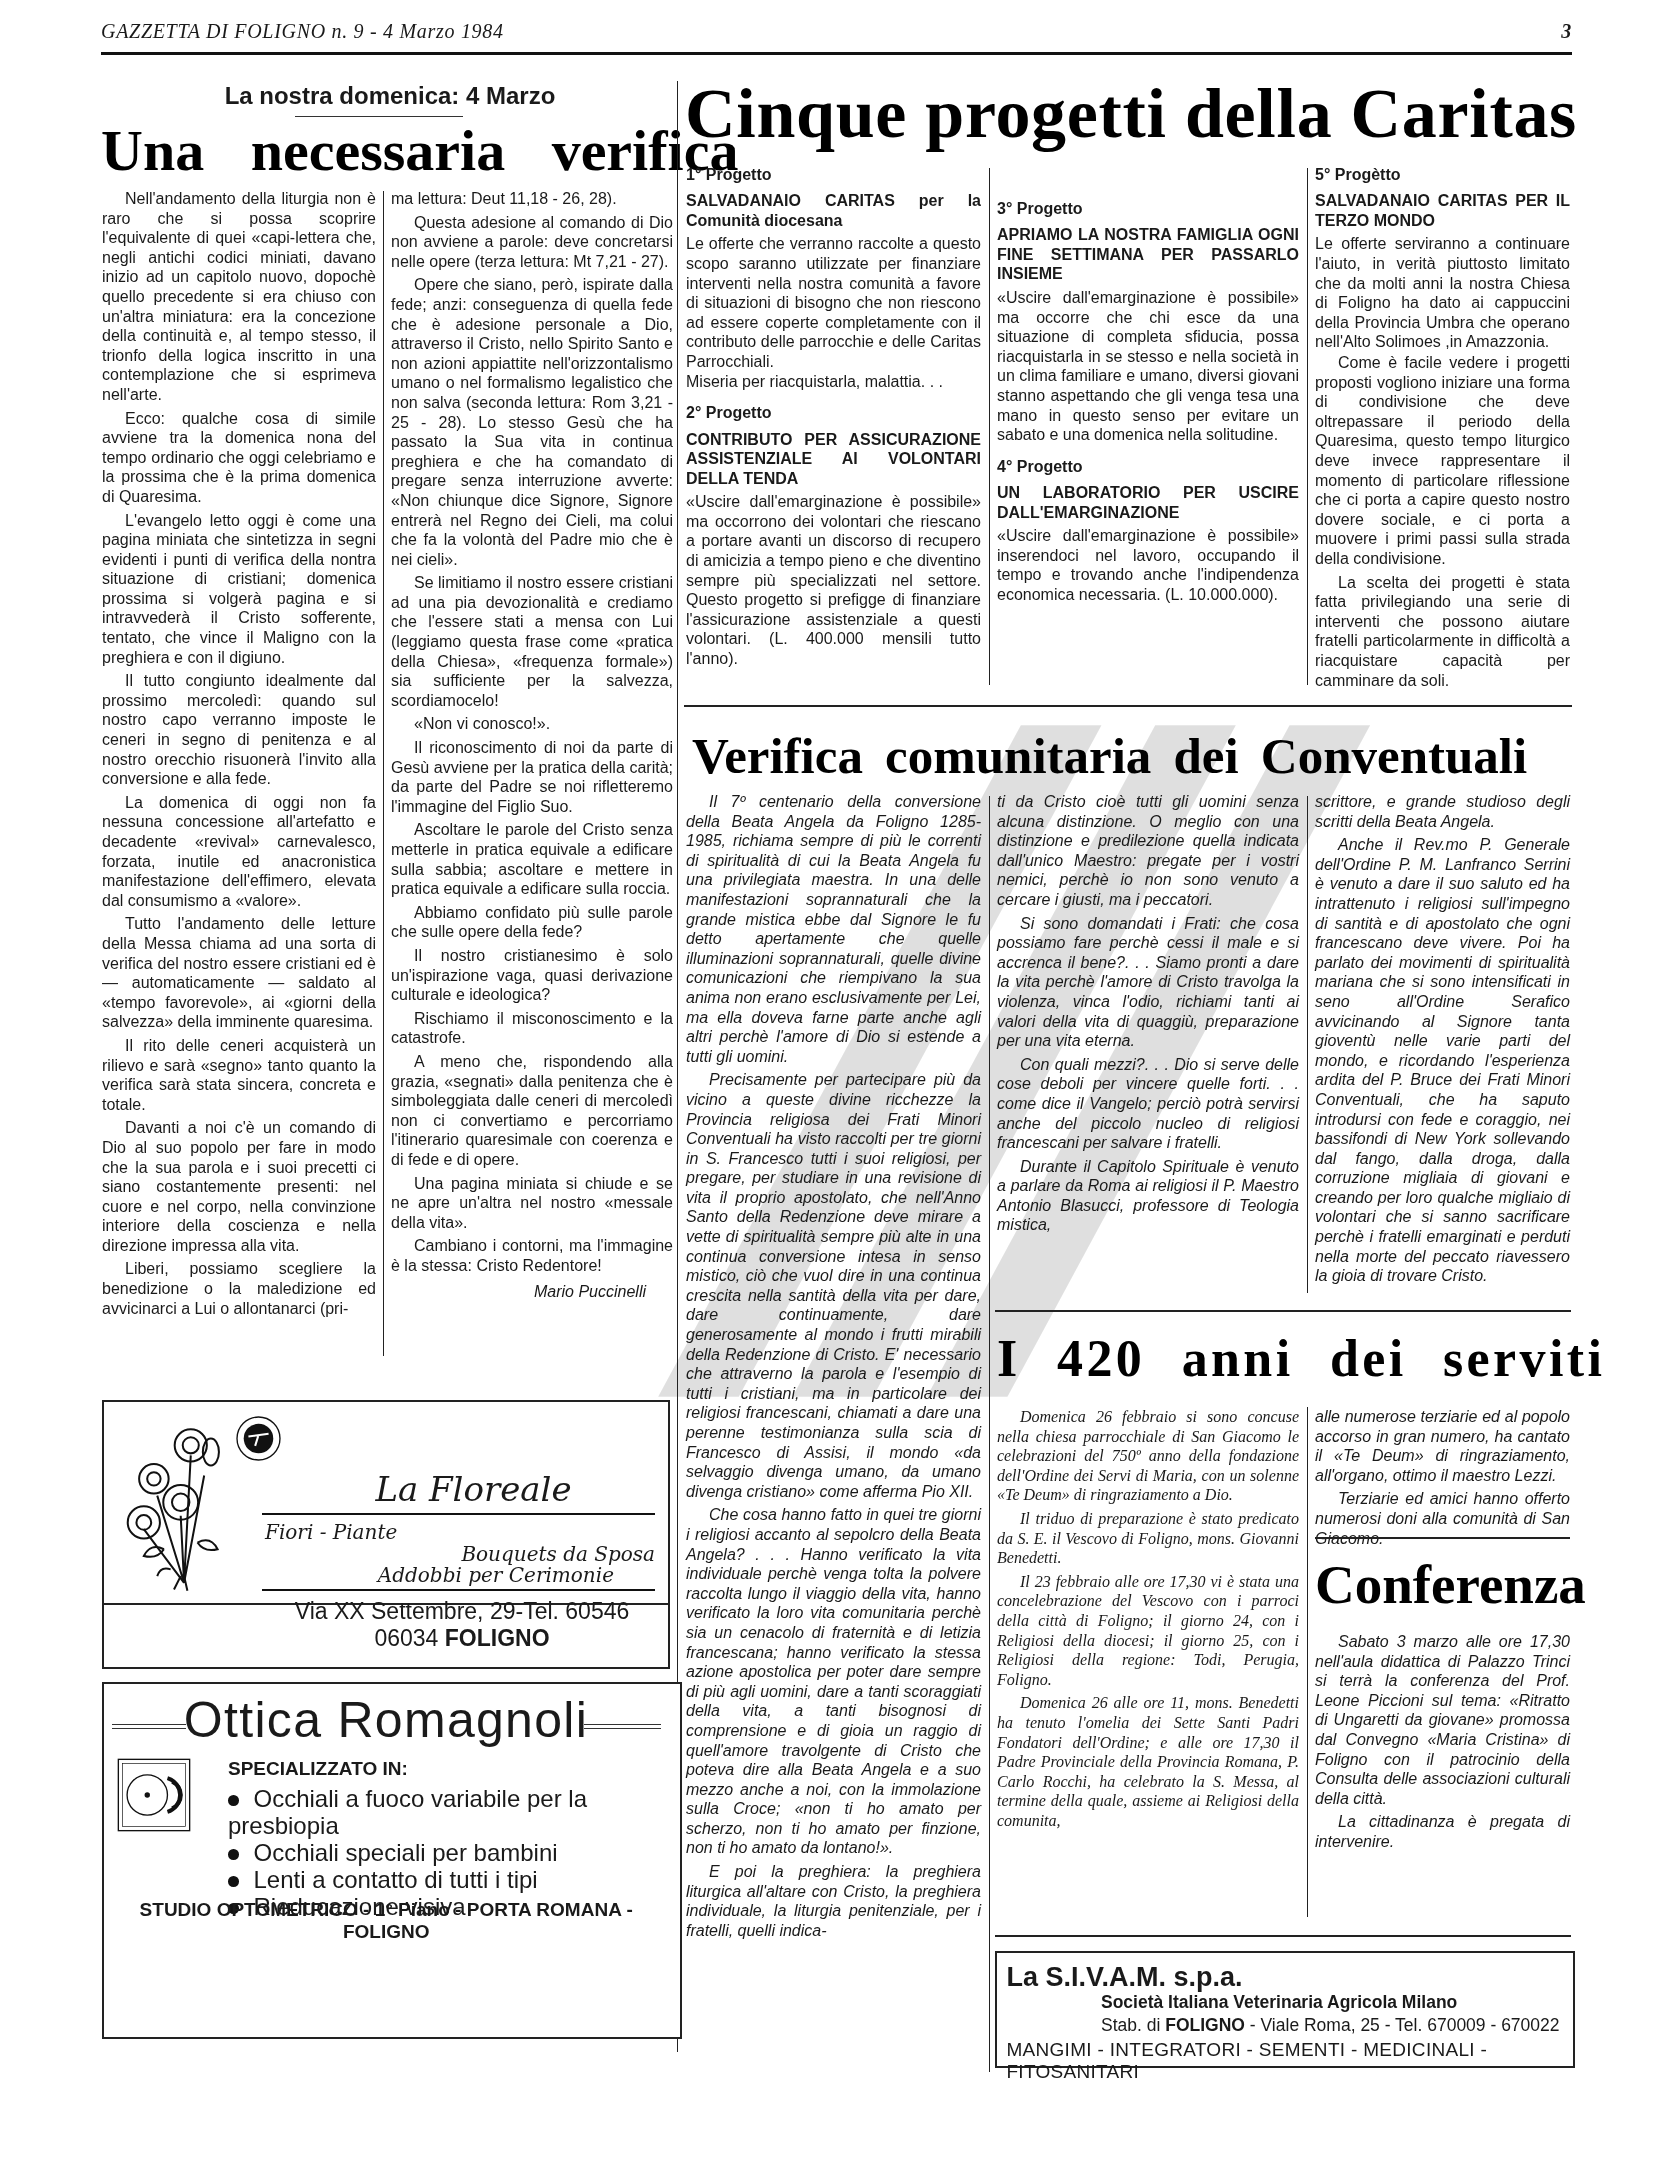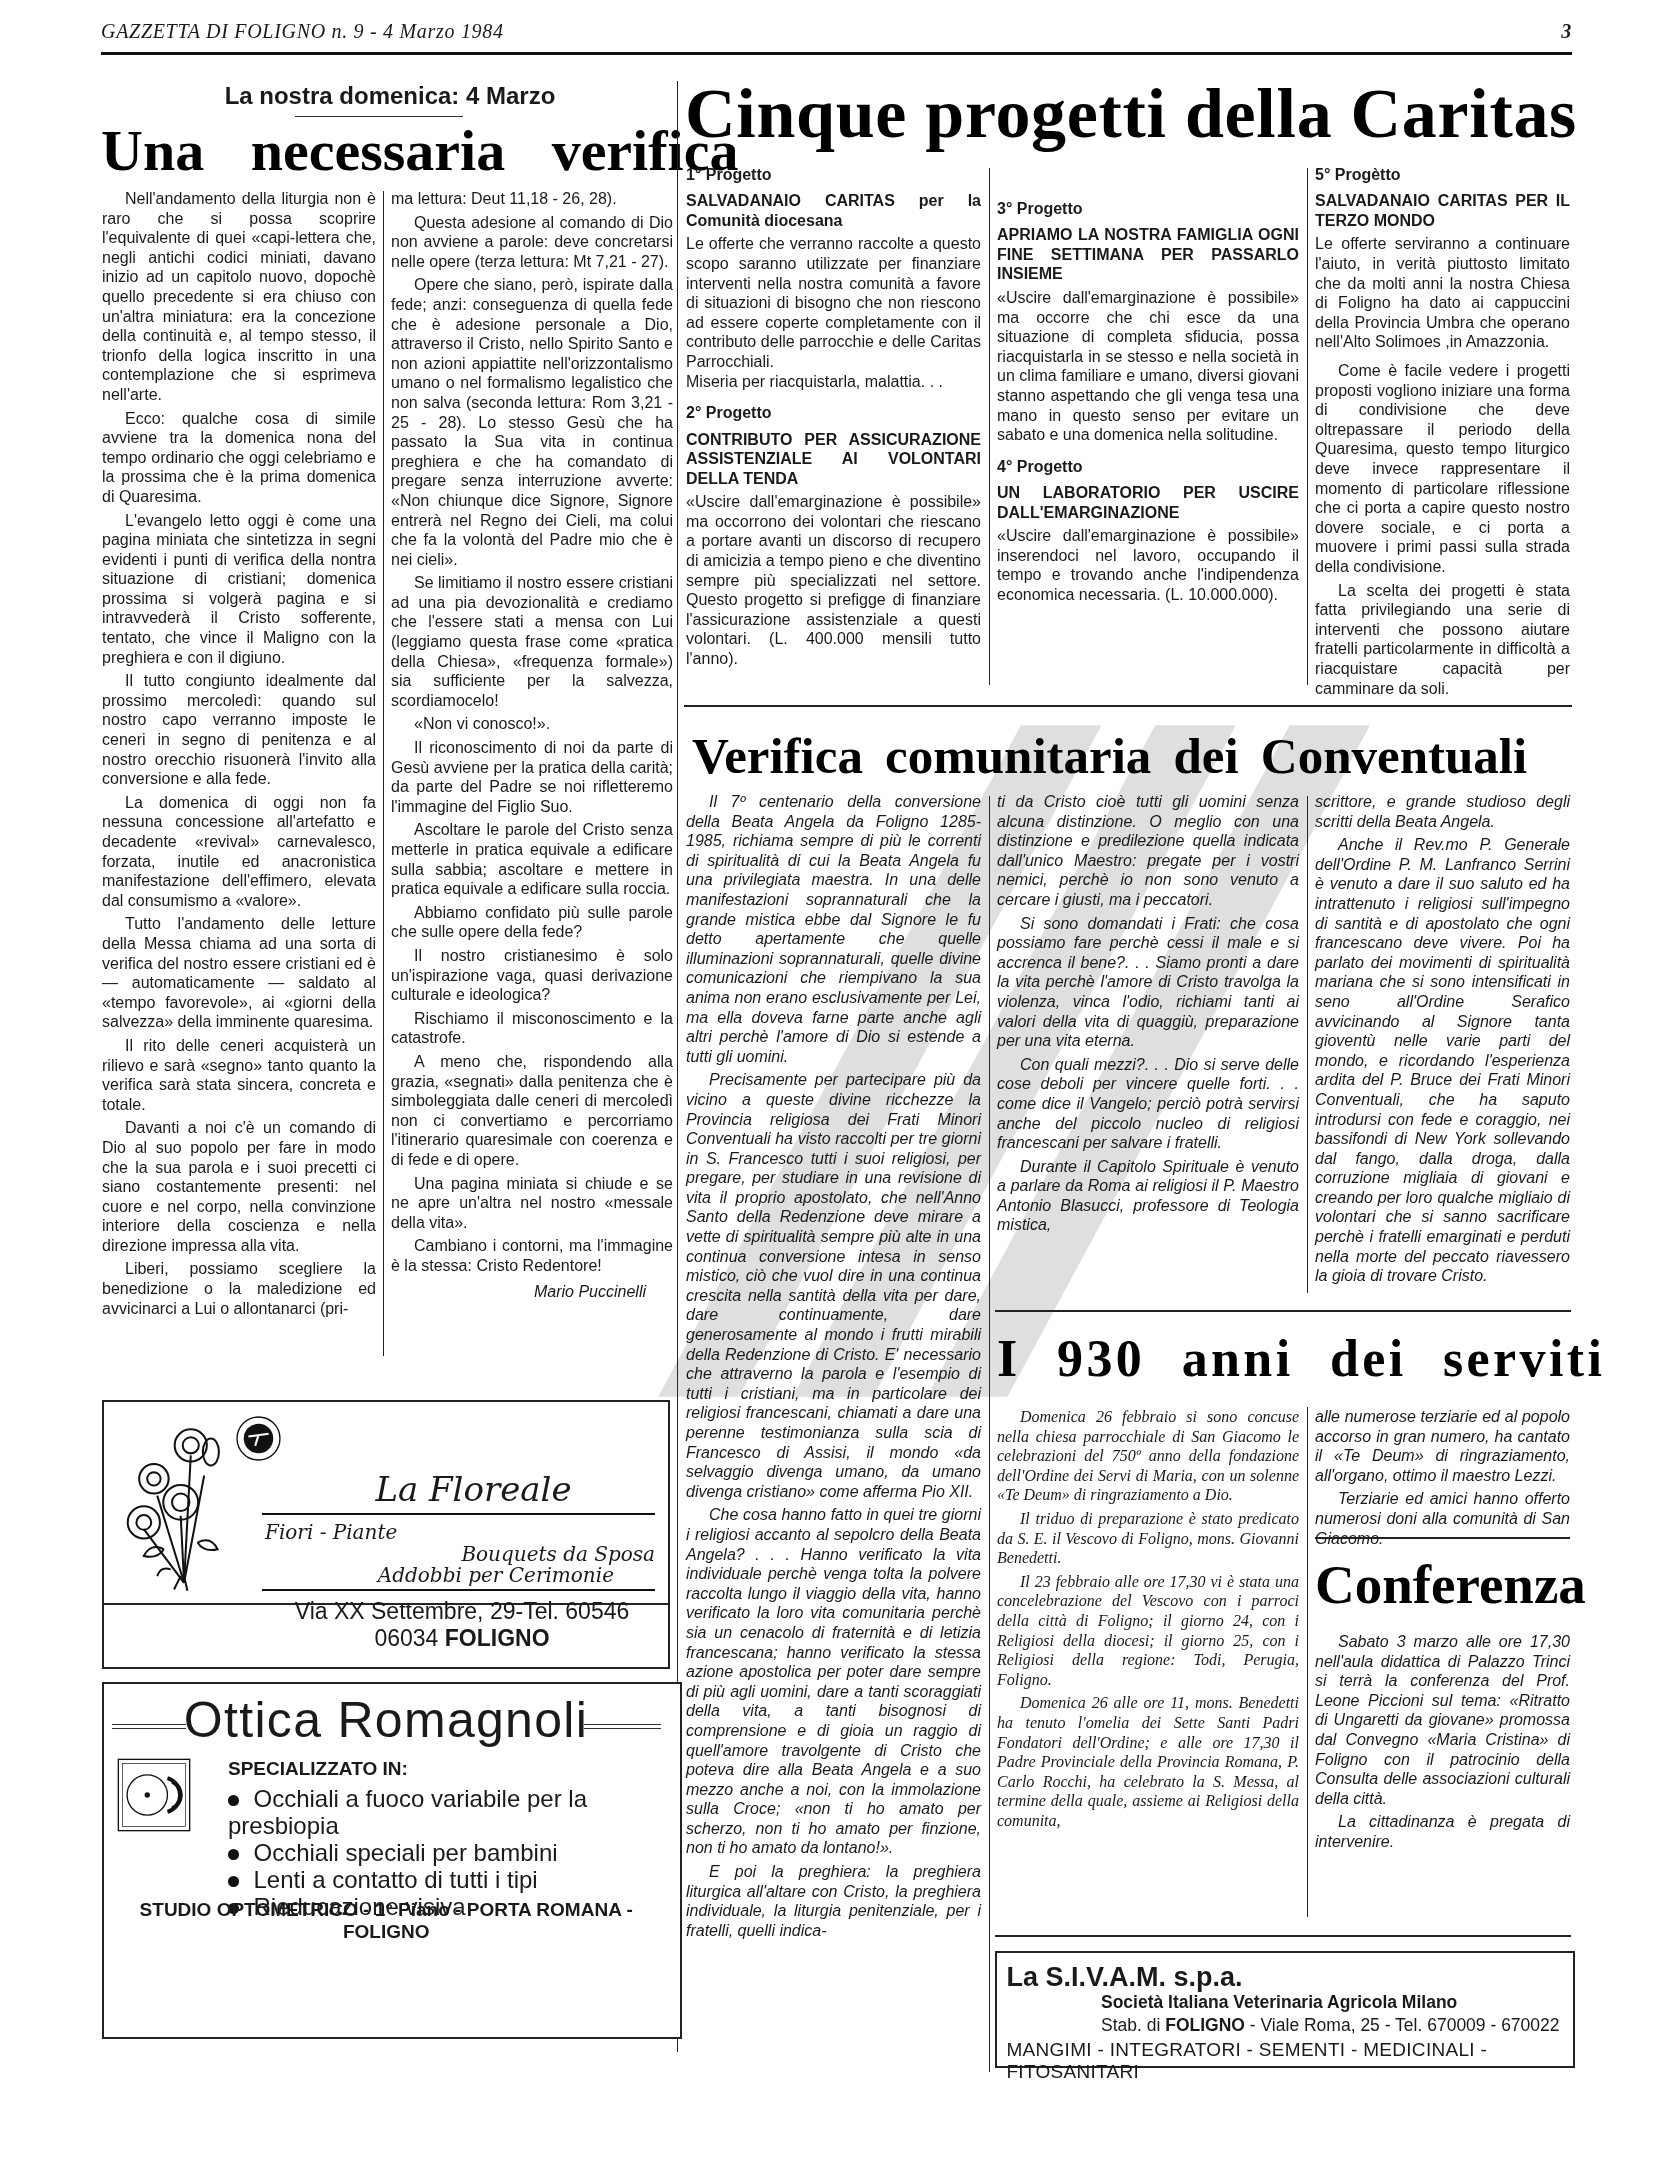--- a/index.html
+++ b/index.html
@@ -96,21 +96,21 @@
   <div class="prog-title">APRIAMO LA NOSTRA FAMIGLIA OGNI FINE SETTIMANA PER PASSARLO INSIEME</div>
   <p class="prog-body">«Uscire dall'emarginazione è possibile» ma occorre che chi esce da una situazione di completa sfiducia, possa riacquistarla in se stesso e nella società in un clima familiare e umano, diversi giovani stanno aspettando che gli venga tesa una mano in questo senso per evitare un sabato e una domenica nella solitudine.</p>
   <div class="prog-label">4° Progetto</div>
   <div class="prog-title">UN LABORATORIO PER USCIRE DALL'EMARGINAZIONE</div>
   <p class="prog-body">«Uscire dall'emarginazione è possibile» inserendoci nel lavoro, occupando il tempo e trovando anche l'indipendenza economica necessaria. (L. 10.000.000).</p>
 </div>
 <div class="abs vrule" style="left:1307px; top:168px; height:517px;"></div>
 <div class="abs col" style="left:1315px; top:165px; width:255px;">
   <div class="prog-label">5° Progètto</div>
   <div class="prog-title">SALVADANAIO CARITAS PER IL TERZO MONDO</div>
-  <p class="prog-body" style="margin-bottom:9px">Le offerte serviranno a continuare l'aiuto, in verità piuttosto limitato che da molti anni la nostra Chiesa di Foligno ha dato ai cappuccini della Provincia Umbra che operano nell'Alto Solimoes ,in Amazzonia.</p>
+  <p class="prog-body" style="margin-bottom:1px">Le offerte serviranno a continuare l'aiuto, in verità piuttosto limitato che da molti anni la nostra Chiesa di Foligno ha dato ai cappuccini della Provincia Umbra che operano nell'Alto Solimoes ,in Amazzonia.</p>
   <p>Come è facile vedere i progetti proposti vogliono iniziare una forma di condivisione che deve oltrepassare il periodo della Quaresima, questo tempo liturgico deve invece rappresentare il momento di particolare riflessione che ci porta a capire questo nostro dovere sociale, e ci porta a muovere i primi passi sulla strada della condivisione.</p>
   <p>La scelta dei progetti è stata fatta privilegiando una serie di interventi che possono aiutare fratelli particolarmente in difficoltà a riacquistare capacità per camminare da soli.</p>
 </div>
 
 <div class="abs hrule" style="left:684px; top:705px; width:888px;"></div>
 
 <div class="abs headline" style="left:685px; top:731px; width:886px; font-size:51px; word-spacing:9.4px;margin-left:7px;">Verifica comunitaria dei Conventuali</div>
 
 <div class="abs col italic" style="left:686px; top:792px; width:295px;">
   <p>Il 7º centenario della conversione della Beata Angela da Foligno 1285-1985, richiama sempre di più le correnti di spiritualità di cui la Beata Angela fu una privilegiata maestra. In una delle manifestazioni soprannaturali che la grande mistica ebbe dal Signore le fu detto apertamente che quelle illuminazioni soprannaturali, quelle divine comunicazioni che riempivano la sua anima non erano esclusivamente per Lei, ma ella doveva farne parte anche agli altri perchè l'amore di Dio si estende a tutti gli uomini.</p>
@@ -126,21 +126,21 @@
   <p>Durante il Capitolo Spirituale è venuto a parlare da Roma ai religiosi il P. Maestro Antonio Blasucci, professore di Teologia mistica,</p>
 </div>
 <div class="abs vrule" style="left:1307px; top:796px; height:497px;"></div>
 <div class="abs col italic" style="left:1315px; top:792px; width:255px;">
   <p class="noindent">scrittore, e grande studioso degli scritti della Beata Angela.</p>
   <p>Anche il Rev.mo P. Generale dell'Ordine P. M. Lanfranco Serrini è venuto a dare il suo saluto ed ha intrattenuto i religiosi sull'impegno di santità e di apostolato che ogni francescano deve vivere. Poi ha parlato dei movimenti di spiritualità mariana che si sono intensificati in seno all'Ordine Serafico avvicinando al Signore tanta gioventù nelle varie parti del mondo, e ricordando l'esperienza ardita del P. Bruce dei Frati Minori Conventuali, che ha saputo introdursi con fede e coraggio, nei bassifondi di New York sollevando dal fango, dalla droga, dalla corruzione migliaia di giovani e creando per loro qualche migliaio di volontari che si sanno sacrificare perchè i fratelli emarginati e perduti nella morte del peccato riavessero la gioia di trovare Cristo.</p>
 </div>
 
 <div class="abs hrule" style="left:995px; top:1310px; width:576px;"></div>
 
-<div class="abs headline" style="left:997px; top:1333px; width:578px; font-size:52px; letter-spacing:3.4px; word-spacing:20px;">I 930 anni dei serviti</div>
+<div class="abs headline" style="left:997px; top:1333px; width:578px; font-size:52px; letter-spacing:3.4px; word-spacing:20px;">I 420 anni dei serviti</div>
 <div class="abs col italic" style="left:997px; top:1407px; width:302px;font-family:Liberation Serif, serif;">
   <p>Domenica 26 febbraio si sono concuse nella chiesa parrocchiale di San Giacomo le celebrazioni del 750º anno della fondazione dell'Ordine dei Servi di Maria, con un solenne «Te Deum» di ringraziamento a Dio.</p>
   <p>Il triduo di preparazione è stato predicato da S. E. il Vescovo di Foligno, mons. Giovanni Benedetti.</p>
   <p>Il 23 febbraio alle ore 17,30 vi è stata una concelebrazione del Vescovo con i parroci della città di Foligno; il giorno 24, con i Religiosi della diocesi; il giorno 25, con i Religiosi della regione: Todi, Perugia, Foligno.</p>
   <p>Domenica 26 alle ore 11, mons. Benedetti ha tenuto l'omelia dei Sette Santi Padri Fondatori dell'Ordine; e alle ore 17,30 il Padre Provinciale della Provincia Romana, P. Carlo Rocchi, ha celebrato la S. Messa, al termine della quale, assieme ai Religiosi della comunita,</p>
 </div>
 <div class="abs vrule" style="left:1307px; top:1407px; height:510px;"></div>
 <div class="abs col italic" style="left:1315px; top:1407px; width:255px;">
   <p class="noindent">alle numerose terziarie ed al popolo accorso in gran numero, ha cantato il «Te Deum» di ringraziamento, all'organo, ottimo il maestro Lezzi.</p>
   <p>Terziarie ed amici hanno offerto numerosi doni alla comunità di San Giacomo.</p>

